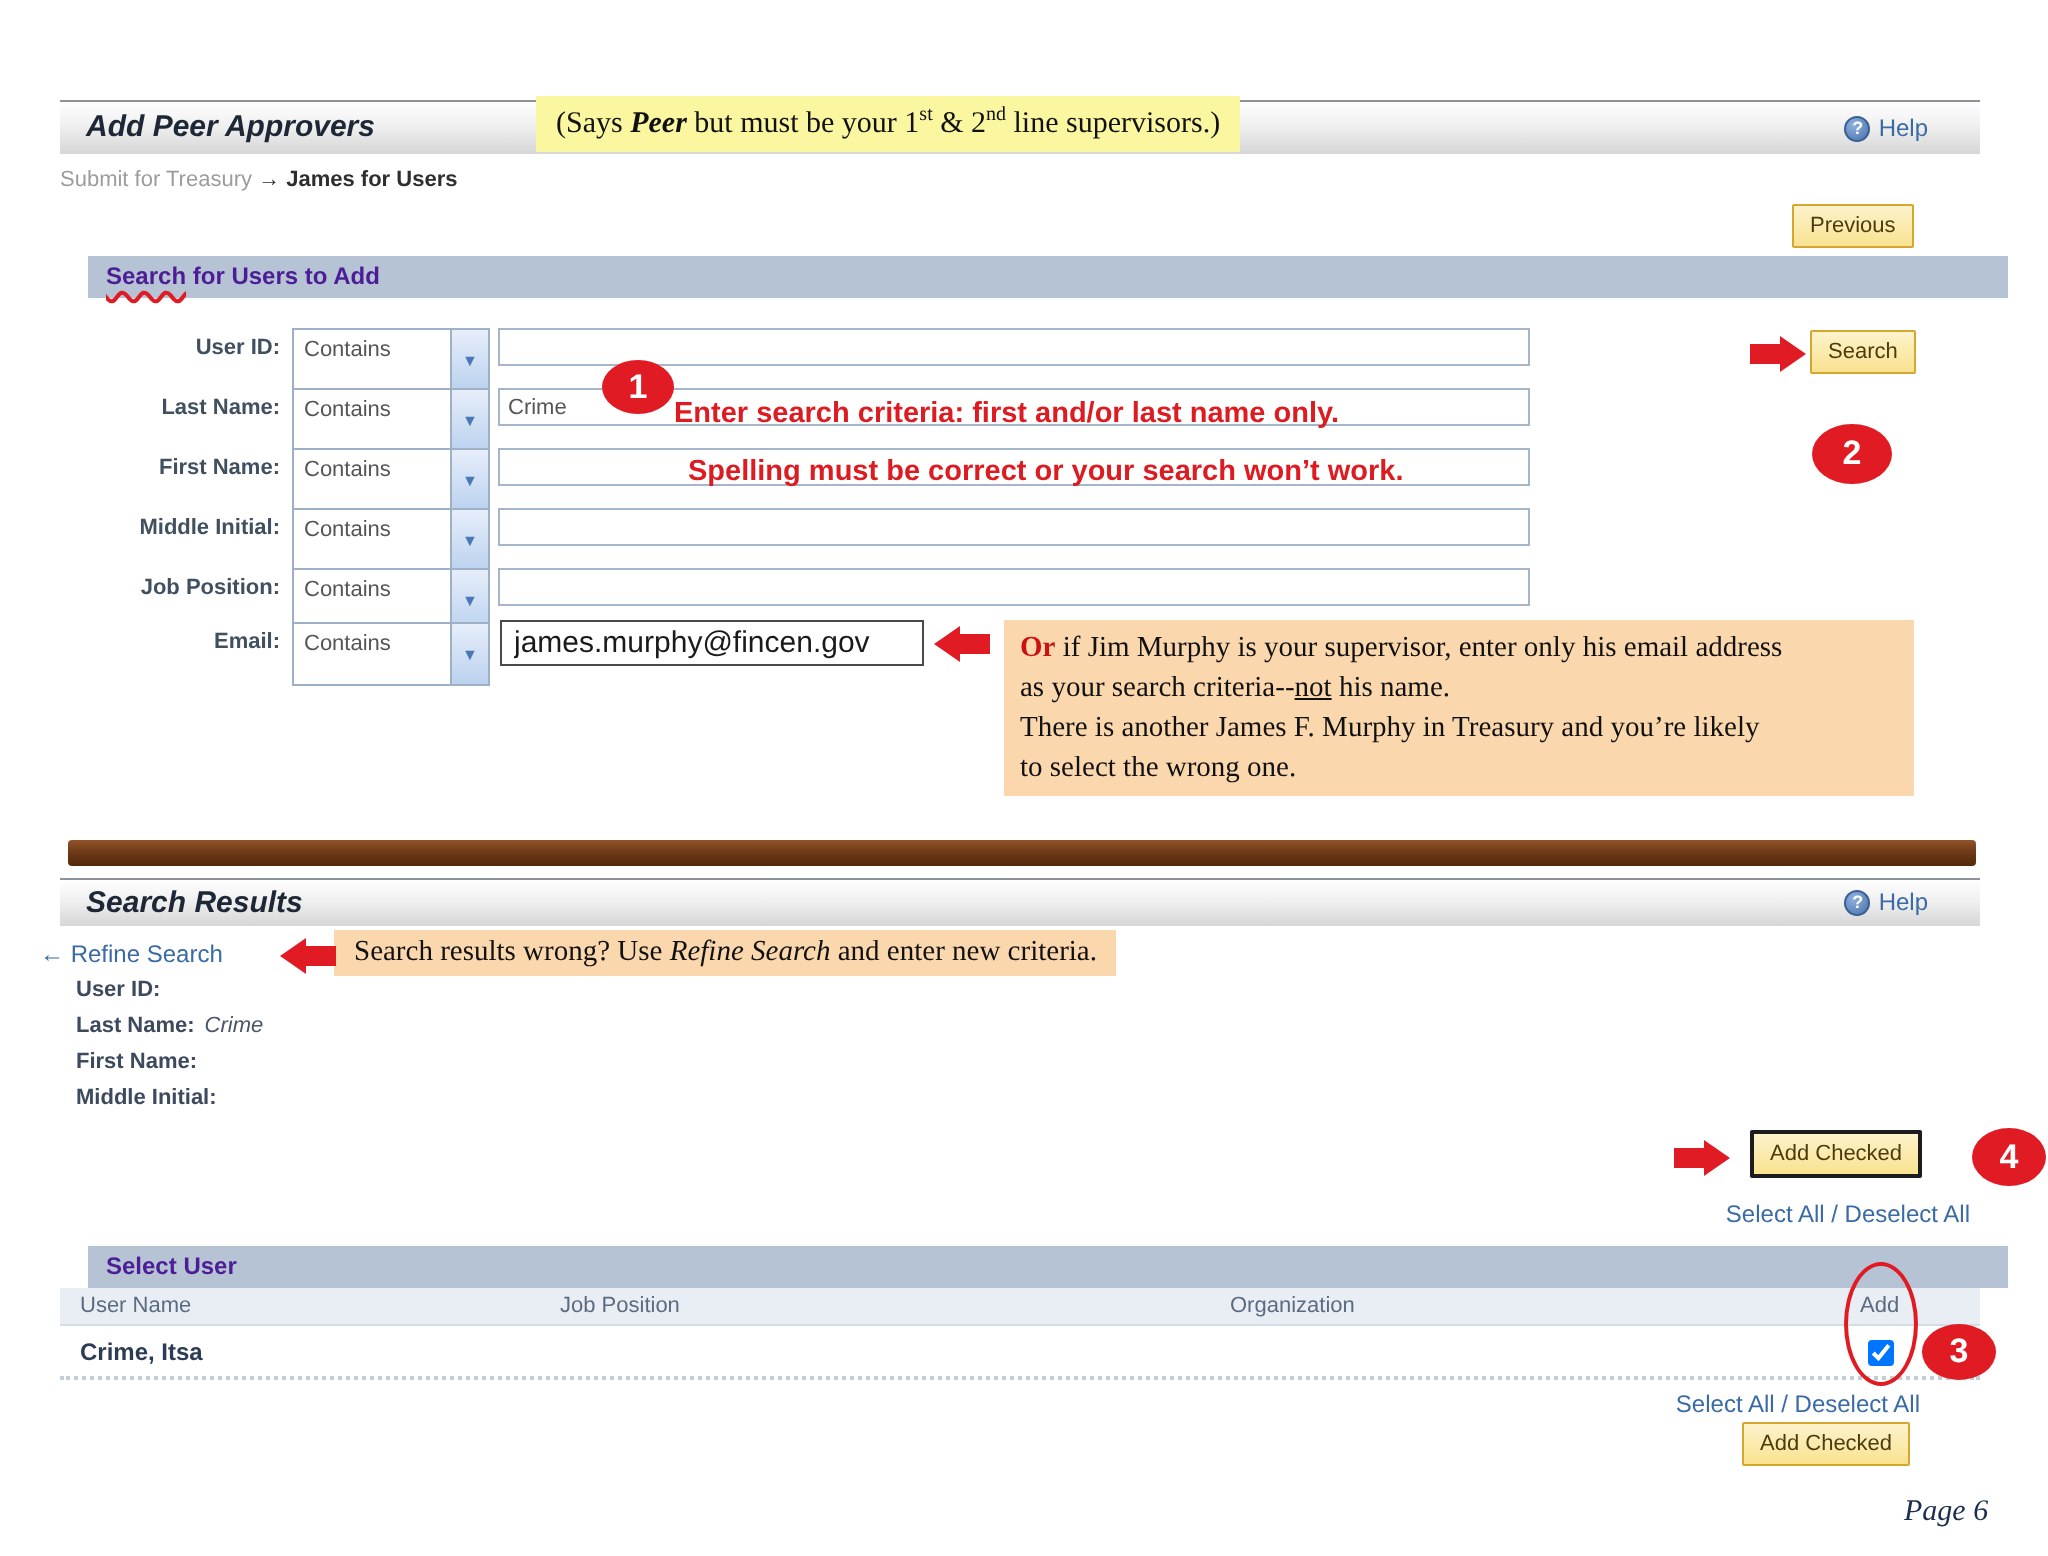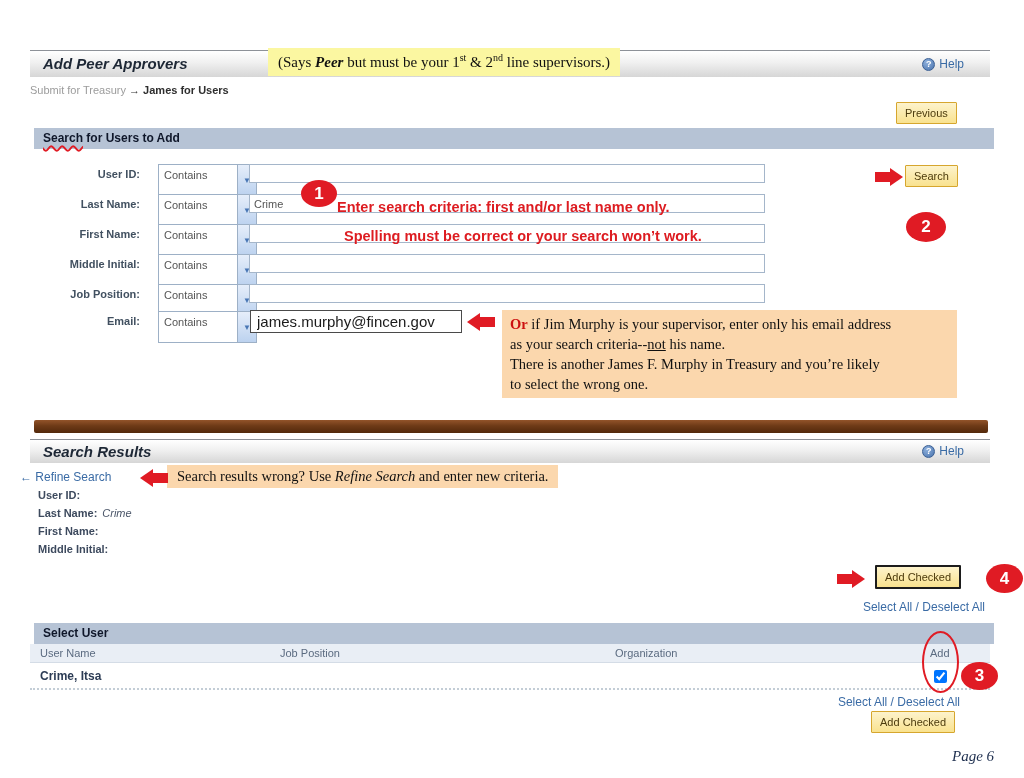--- a/index.html
+++ b/index.html
@@ -68,34 +68,34 @@
   .btn-yellow {
     position:absolute; background:linear-gradient(180deg,#fdf3cc,#f9e28f);
     border:1px solid #d6a62e; color:#4c3b0d; font-size:11px;
     padding:4px 8px; font-family:"Liberation Sans", sans-serif; cursor:pointer;
     border-radius:1px;
   }
   .btn-outlined { border:2px solid #1c1c1c; }
   .blue-link { color:#3a6ba5; font-size:12px; cursor:pointer; text-decoration:none; }
   
   .section-bar {
-    position:absolute; left:34px; width:960px; height:21px; background:#b6c3d5;
-    color:#0f172a; font-size:12px; font-weight:bold; line-height:21px; padding-left:9px;
+    position:absolute; left:44px; width:960px; height:21px; background:#b6c3d5;
+    color:#4c1d95; font-size:12px; font-weight:bold; line-height:21px; padding-left:9px;
   }
   .squiggle {
     text-decoration:underline; text-decoration-style:wavy;
     text-decoration-color:#e01b24; text-decoration-thickness:2px; text-underline-offset:3px;
   }
   
   .f-label {
     position:absolute; left:30px; width:110px; text-align:right;
     font-size:11px; font-weight:bold; color:#415060;
   }
   .combo {
-    position:absolute; left:158px; width:99px; height:32px;
+    position:absolute; left:146px; width:99px; height:32px;
     border:1px solid #9db0c6; background:#ffffff; display:flex; cursor:pointer;
   }
   .combo-text { flex:1; font-size:11px; color:#555; padding:4px 0 0 5px; }
   .combo-btn {
     width:19px; background:linear-gradient(180deg,#e6eefa,#bcd2ef);
     border-left:1px solid #9db0c6; display:flex; align-items:center; justify-content:center;
     color:#4a77b5; font-size:8px; font-weight:bold;
   }
   .txt-input {
     position:absolute; left:249px; width:516px; height:19px;

